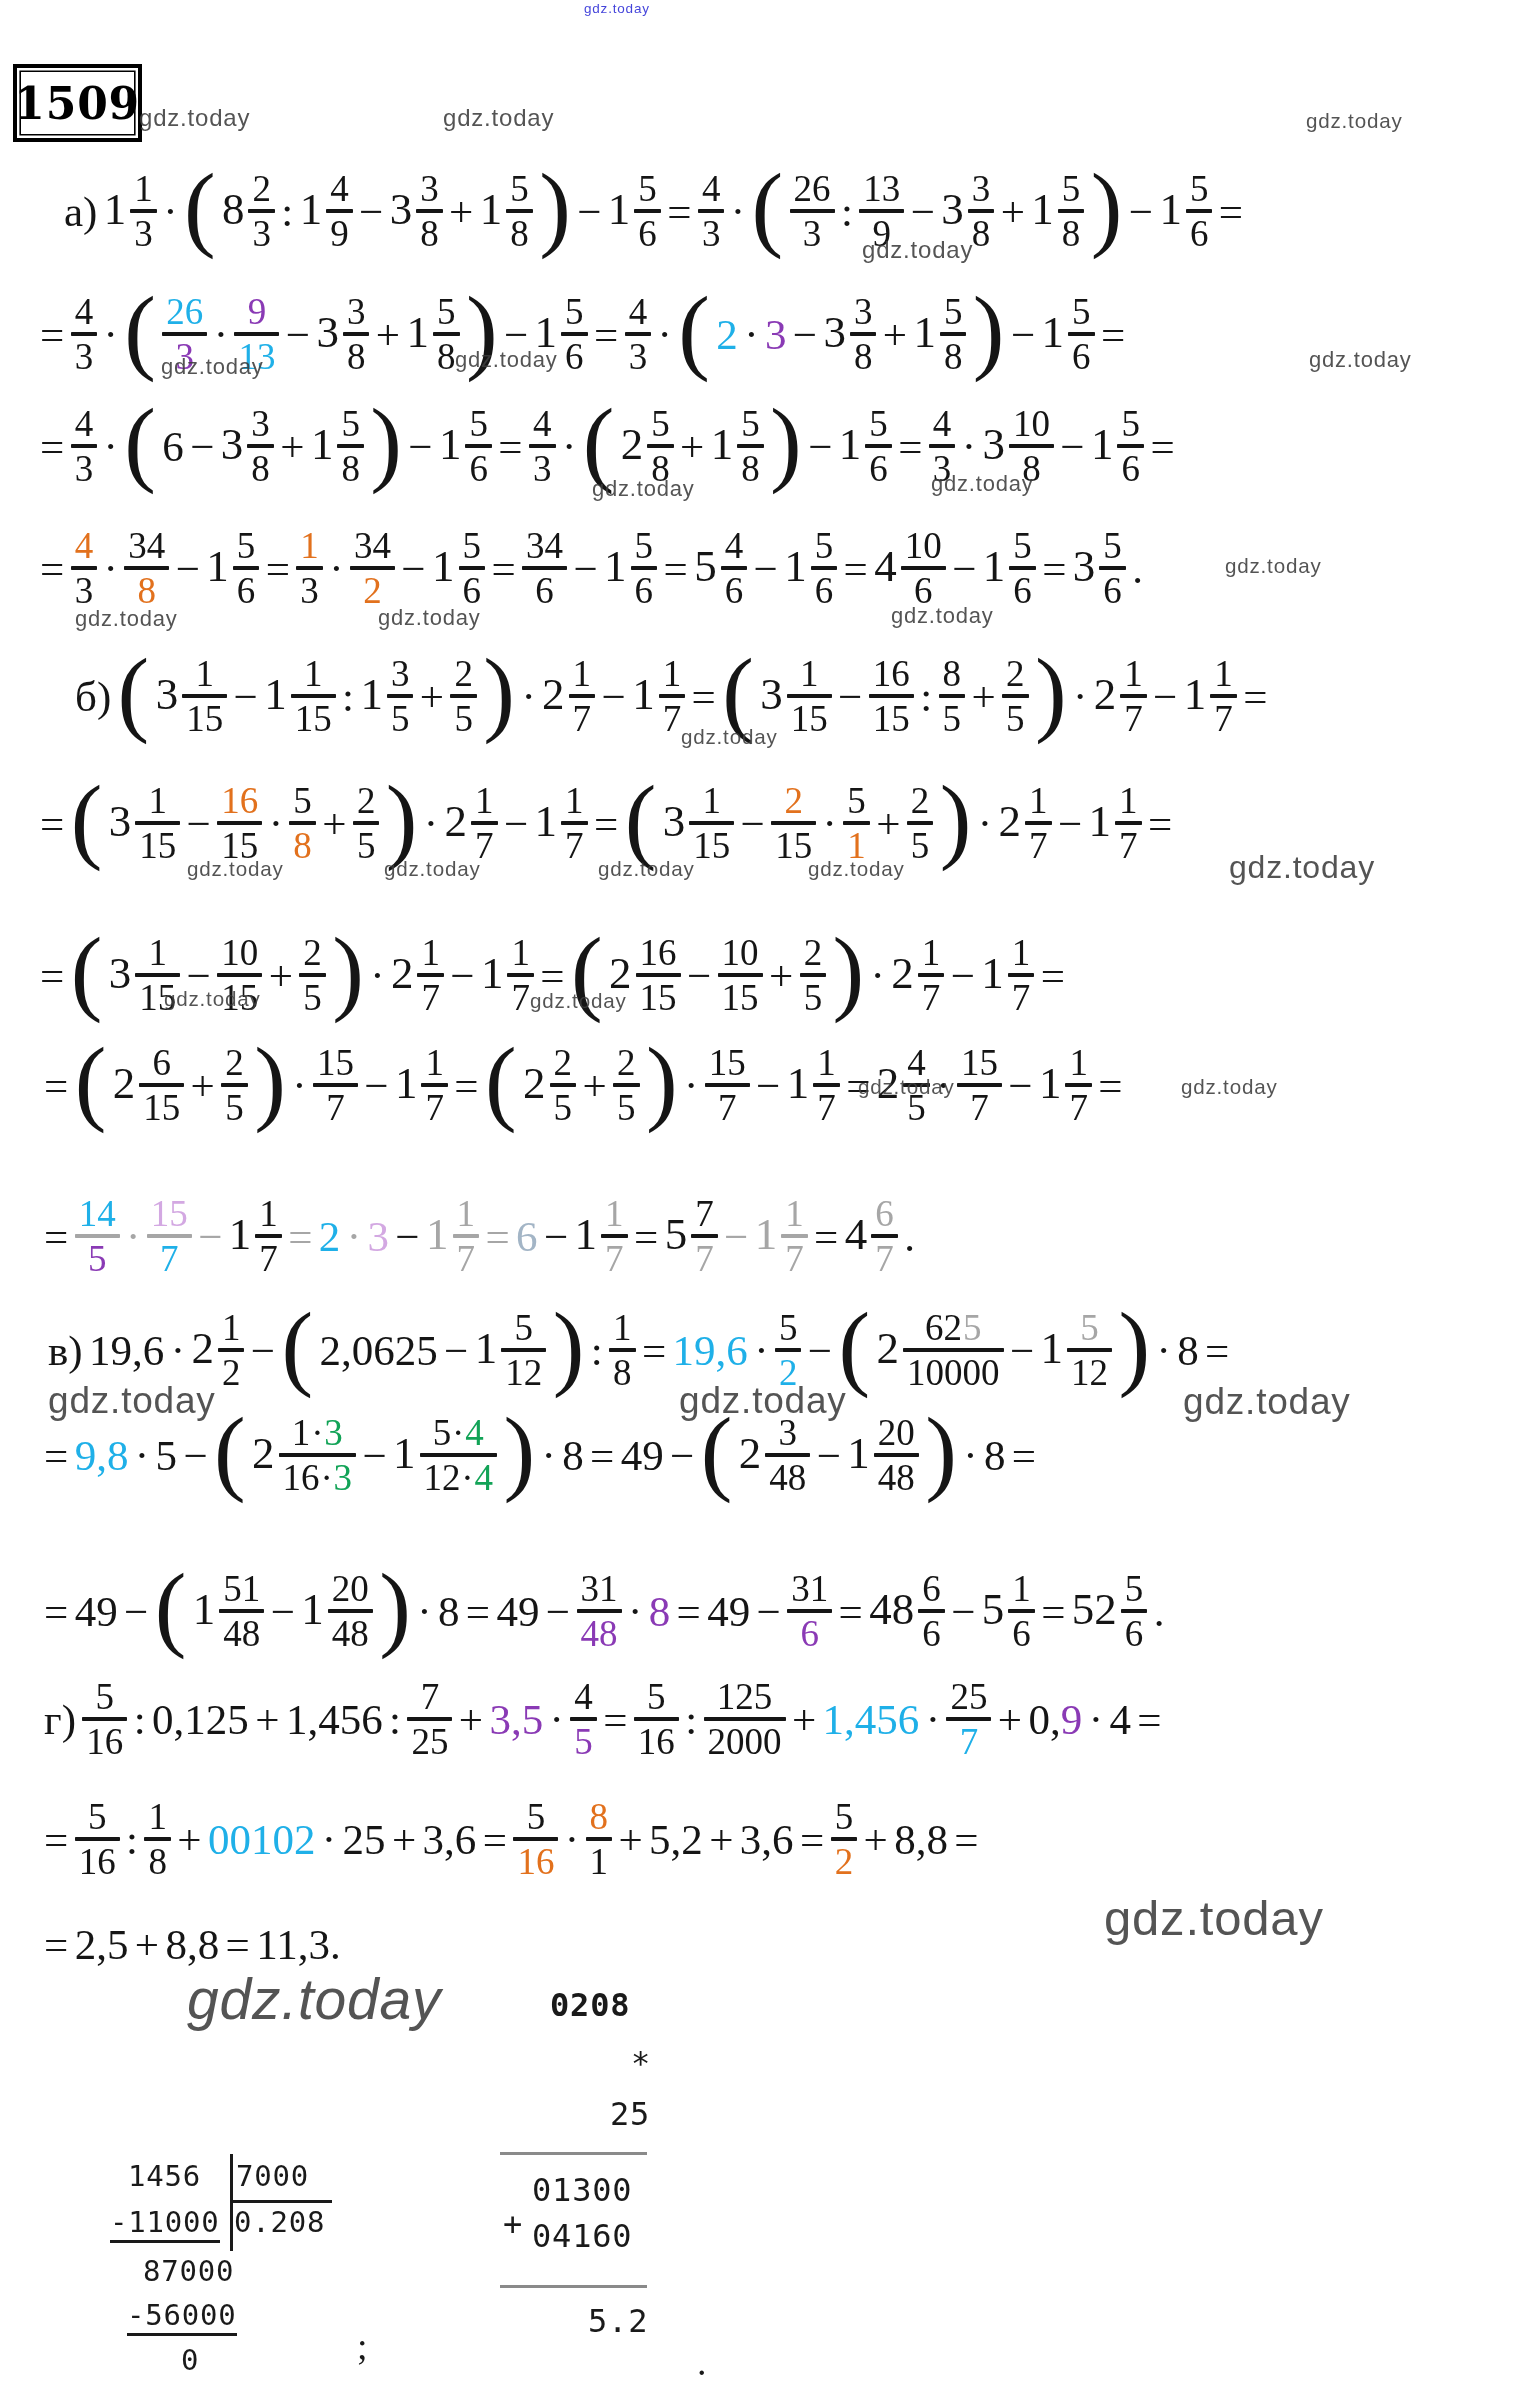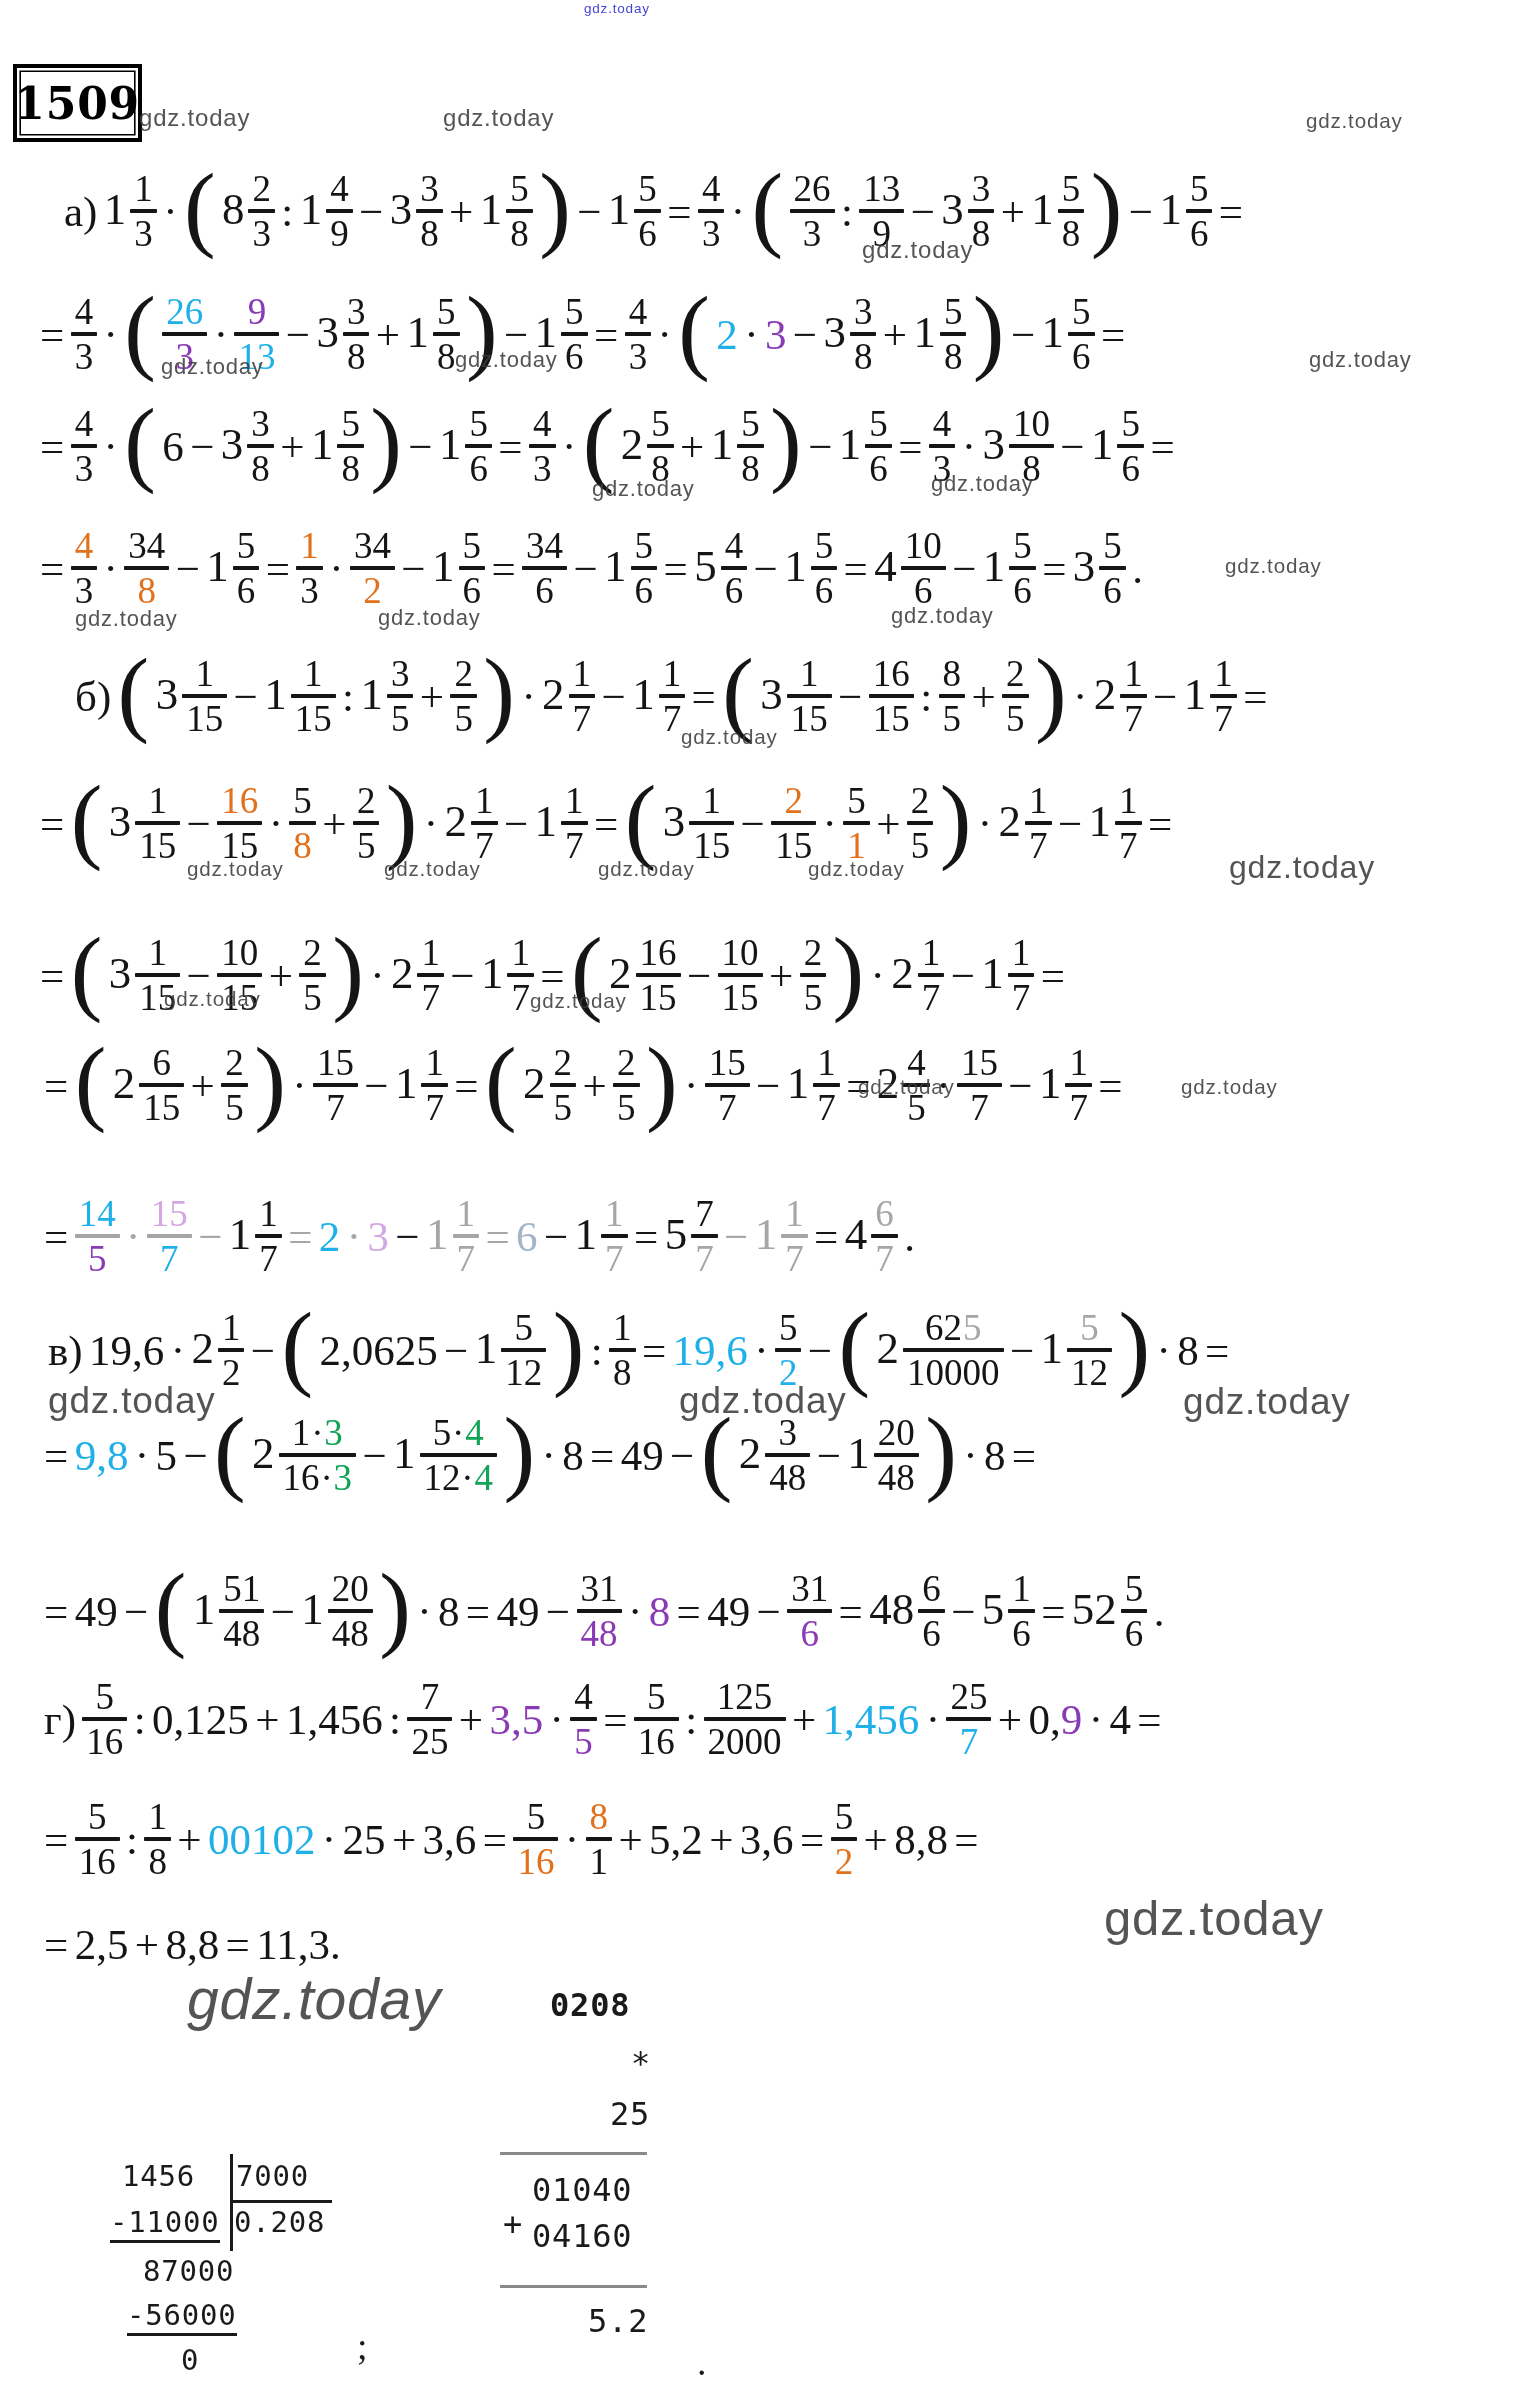--- a/index.html
+++ b/index.html
@@ -1242,32 +1242,32 @@
     <span class="wm" style="left: 164px; top: 989px; font-size: 20.6px;">gdz.today</span>
     <span class="wm" style="left: 530px; top: 991px; font-size: 20.6px;">gdz.today</span>
     <span class="wm" style="left: 858px; top: 1077px; font-size: 20.6px;">gdz.today</span>
     <span class="wm" style="left: 1181px; top: 1077px; font-size: 20.6px;">gdz.today</span>
     <span class="wm" style="left: 48px; top: 1382px; font-size: 37px;">gdz.today</span>
     <span class="wm" style="left: 679px; top: 1382px; font-size: 37px;">gdz.today</span>
     <span class="wm" style="left: 1183px; top: 1383px; font-size: 37px;">gdz.today</span>
     <span class="wm" style="left: 1104px; top: 1894px; font-size: 49px;">gdz.today</span>
     <span class="wm it" style="left: 187px; top: 1971px; font-size: 57px;">gdz.today</span>
     <span class="wm" style="left: 584px; top: 1.6px; font-size: 13.5px; color: rgb(43, 43, 214);">gdz.today</span>
-    <span class="bt" style="left: 122px; top: 2162px;">1456</span>
+    <span class="bt" style="left: 128px; top: 2162px;">1456</span>
     <span class="bt" style="left: 236px; top: 2162px;">7000</span>
     <span class="bt u" style="left: 110px; top: 2208px;">-11000</span>
     <span class="bt" style="left: 234px; top: 2208px;">0.208</span>
     <span class="bt" style="left: 143px; top: 2257px;">87000</span>
     <span class="bt u" style="left: 127px; top: 2301px;">-56000</span>
     <span class="bt" style="left: 181px; top: 2346px;">0</span>
     <span class="bt serif" style="left: 357px; top: 2327px; font-size: 38px;">;</span>
     <span class="bt b" style="left: 550px; top: 1989px; font-size: 32px;">0208</span>
     <span class="bt" style="left: 631px; top: 2047px; font-size: 32px;">*</span>
     <span class="bt" style="left: 610px; top: 2098px; font-size: 32px;">25</span>
-    <span class="bt" style="left: 532px; top: 2174px; font-size: 32px;">01040</span>
+    <span class="bt" style="left: 532px; top: 2174px; font-size: 32px;">01300</span>
     <span class="bt" style="left: 503px; top: 2208px; font-size: 32px;">+</span>
     <span class="bt" style="left: 532px; top: 2220px; font-size: 32px;">04160</span>
     <span class="bt" style="left: 588px; top: 2305px; font-size: 32px;">5.2</span>
     <span class="bt serif" style="left: 697px; top: 2343px; font-size: 38px;">.</span>
     <div class="hrule" style="left: 230px; top: 2200px; width: 102px; height: 3.2px; background: rgb(26, 26, 26);"></div>
     <div class="hrule" style="left: 500px; top: 2152px; width: 147px; height: 3.2px; background: rgb(138, 138, 138);"></div>
     <div class="hrule" style="left: 500px; top: 2285px; width: 147px; height: 3.2px; background: rgb(138, 138, 138);"></div>
     <div class="vrule" style="left: 230px; top: 2154px; width: 3.2px; height: 97px; background: rgb(26, 26, 26);"></div>
   </div>
 

